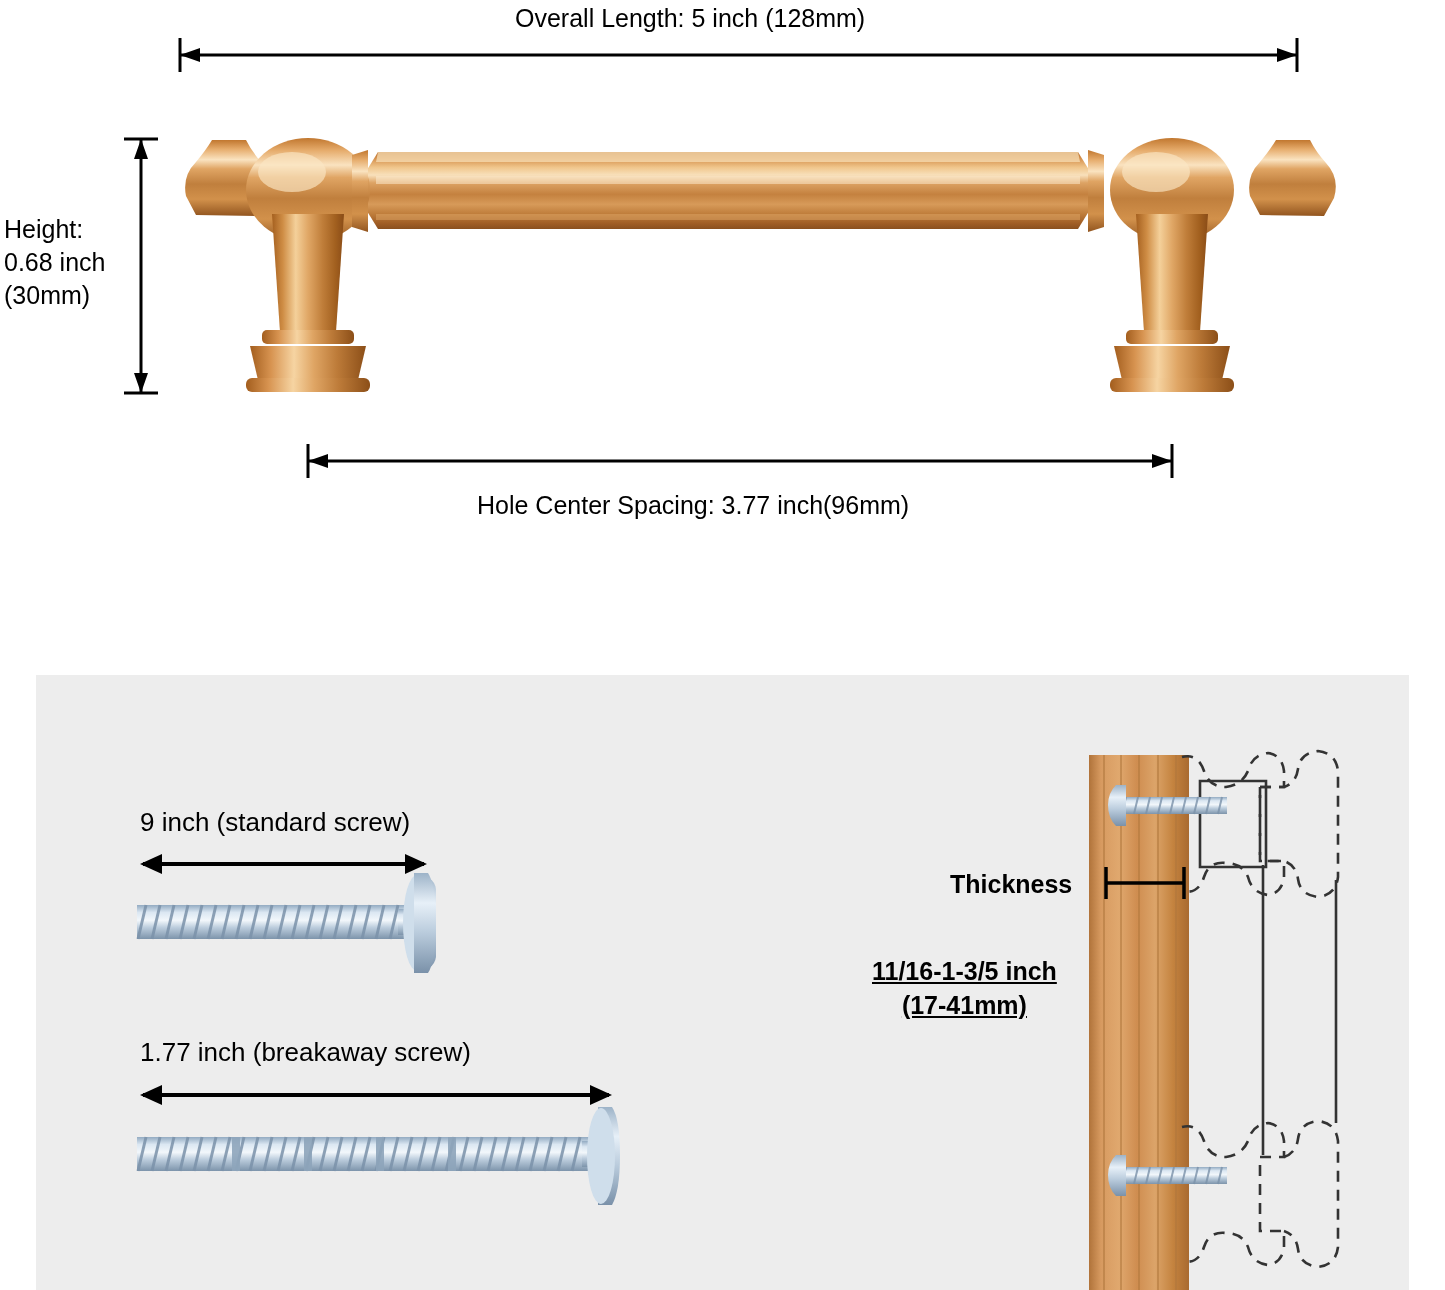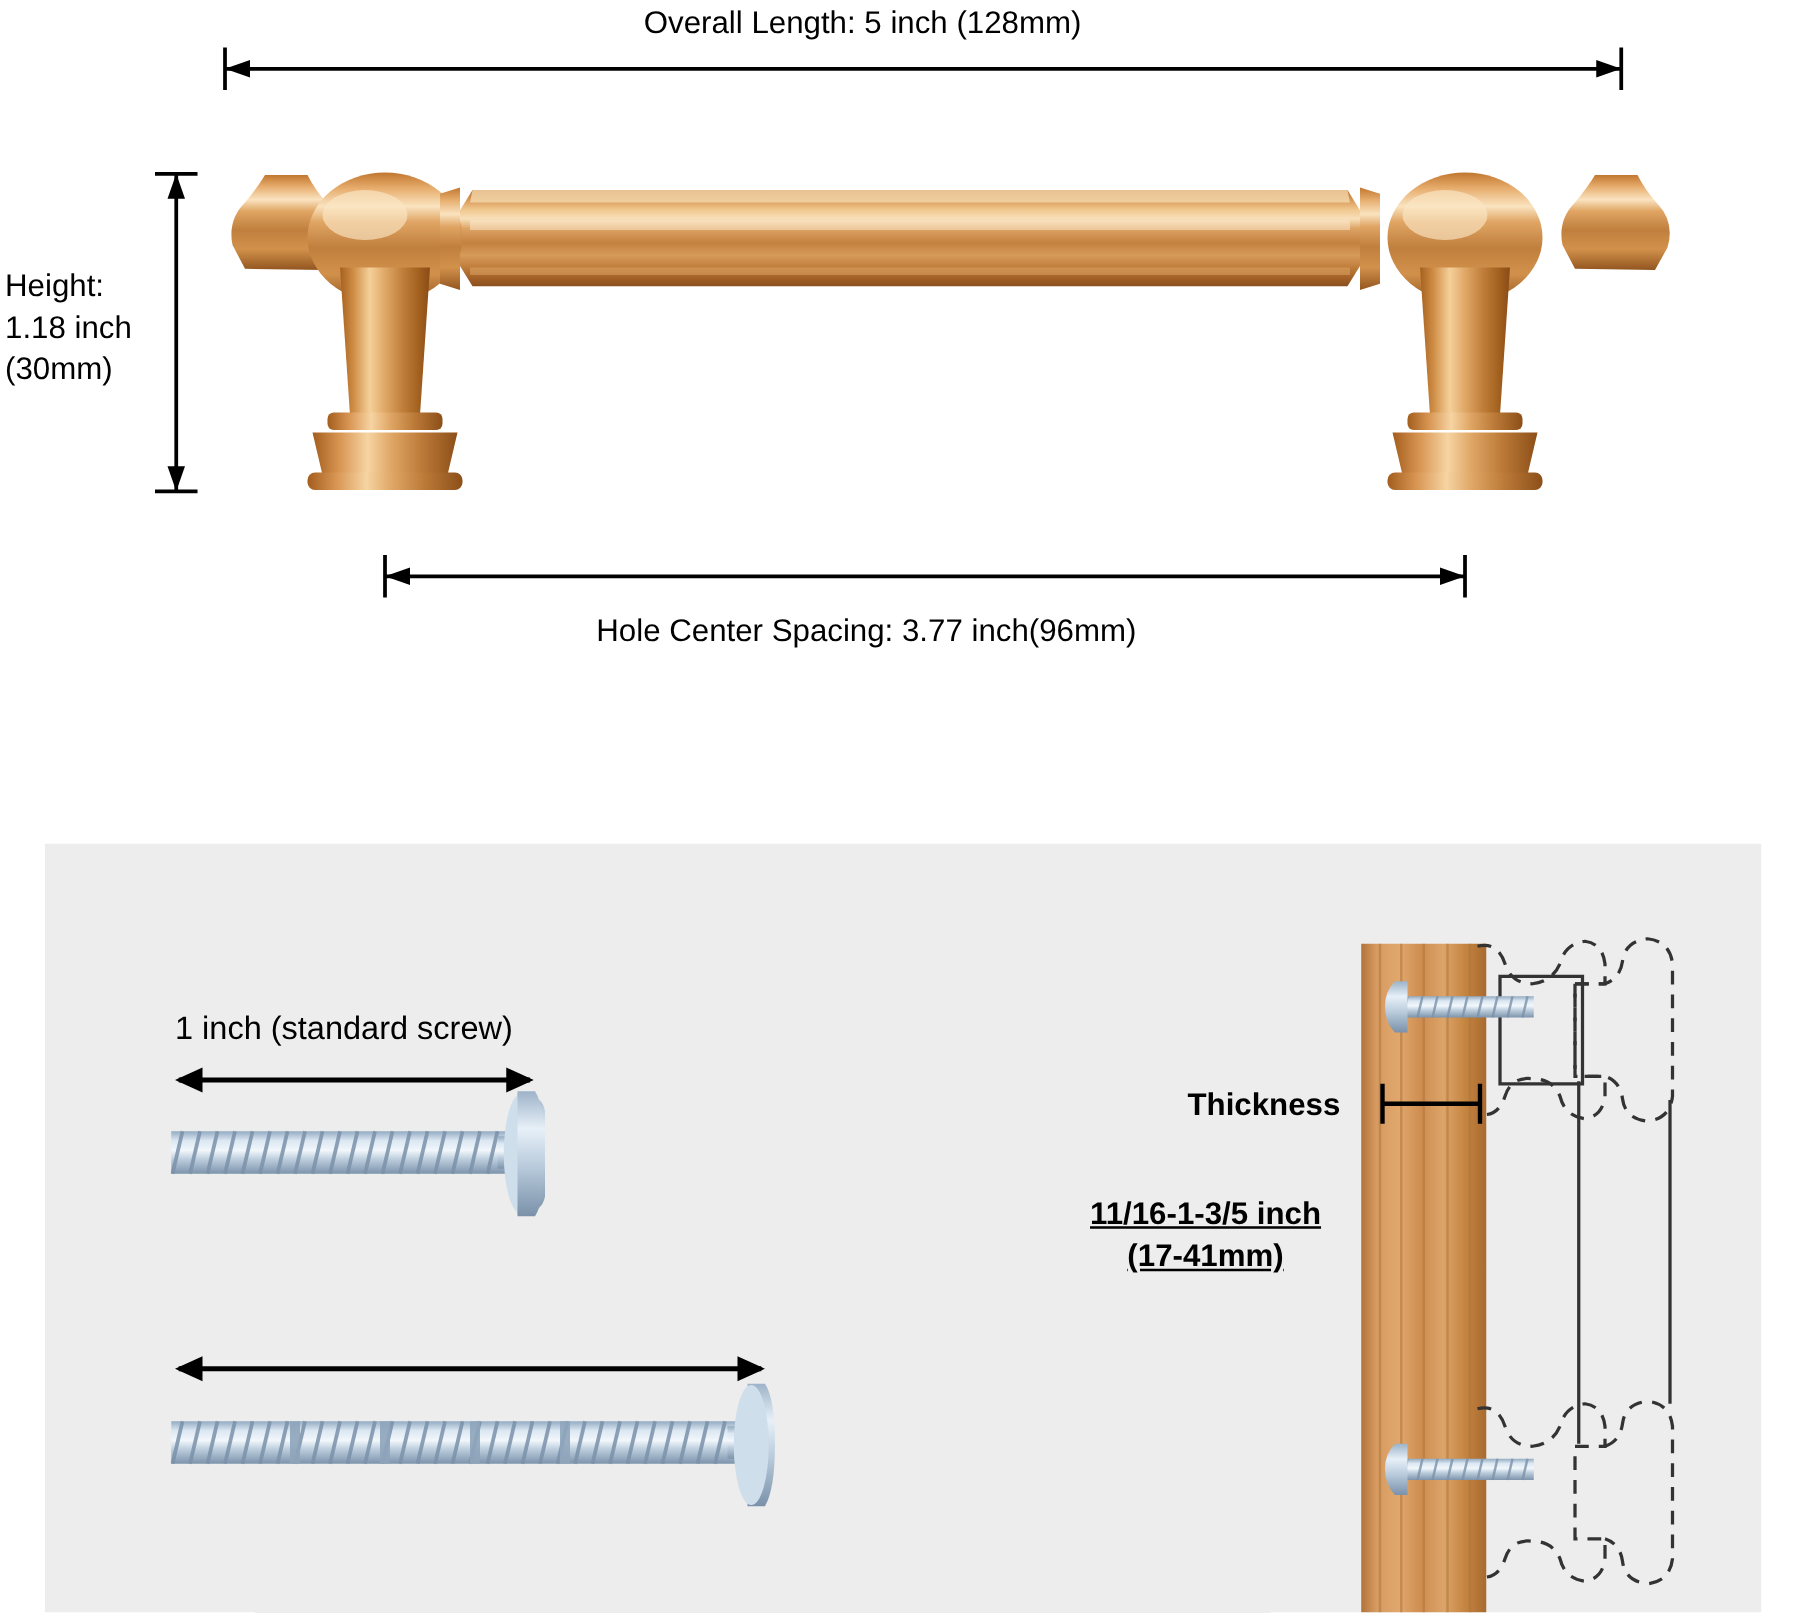--- a/index.html
+++ b/index.html
@@ -225,21 +225,21 @@
           <rect x="1110" y="378" width="124" height="14" rx="6" fill="url(#baseGrad)"></rect>
         </g>
       </svg>
     </div>
 
     <div class="label-text overall-label">Overall Length: 5 inch (128mm)</div>
 
     <div class="label-text hole-label">Hole Center Spacing: 3.77 inch(96mm)</div>
 
     <div class="label-text height-label">Height:
-1.18 inch
+0.68 inch
 (30mm)</div>
   </div>
 
   <div class="bottom-section">
 
     <svg class="bottom-art" viewBox="0 0 1373 615">
       <defs>
         <linearGradient id="screwGrad" x1="0" y1="0" x2="0" y2="1">
           <stop offset="0%" stop-color="#93abc2"></stop>
           <stop offset="22%" stop-color="#dbe7f2"></stop>
@@ -423,22 +423,23 @@
         <path d="M 1090 480 L 1080 480 Q 1072 488 1072 500 Q 1072 513 1080 521 L 1090 521 Z" fill="url(#headGrad)"></path>
       </g>
 
       <g stroke="#000" stroke-width="3.5">
         <line x1="1070" y1="192" x2="1070" y2="224"></line>
         <line x1="1148" y1="192" x2="1148" y2="224"></line>
         <line x1="1070" y1="208" x2="1148" y2="208"></line>
       </g>
     </svg>
 
-    <div class="screw-label std-screw-label">1 inch (standard screw)</div>
-
+    <div class="screw-label std-screw-label">9 inch (standard screw)</div>
+
+    <div class="screw-label brk-screw-label">1.77 inch (breakaway screw)</div>
 
     <div class="thickness-label thickness-word">Thickness</div>
 
     <div class="thickness-label thickness-value">11/16-1-3/5 inch
 (17-41mm)</div>
   </div>
 
 </div>
 
 </body></html>

